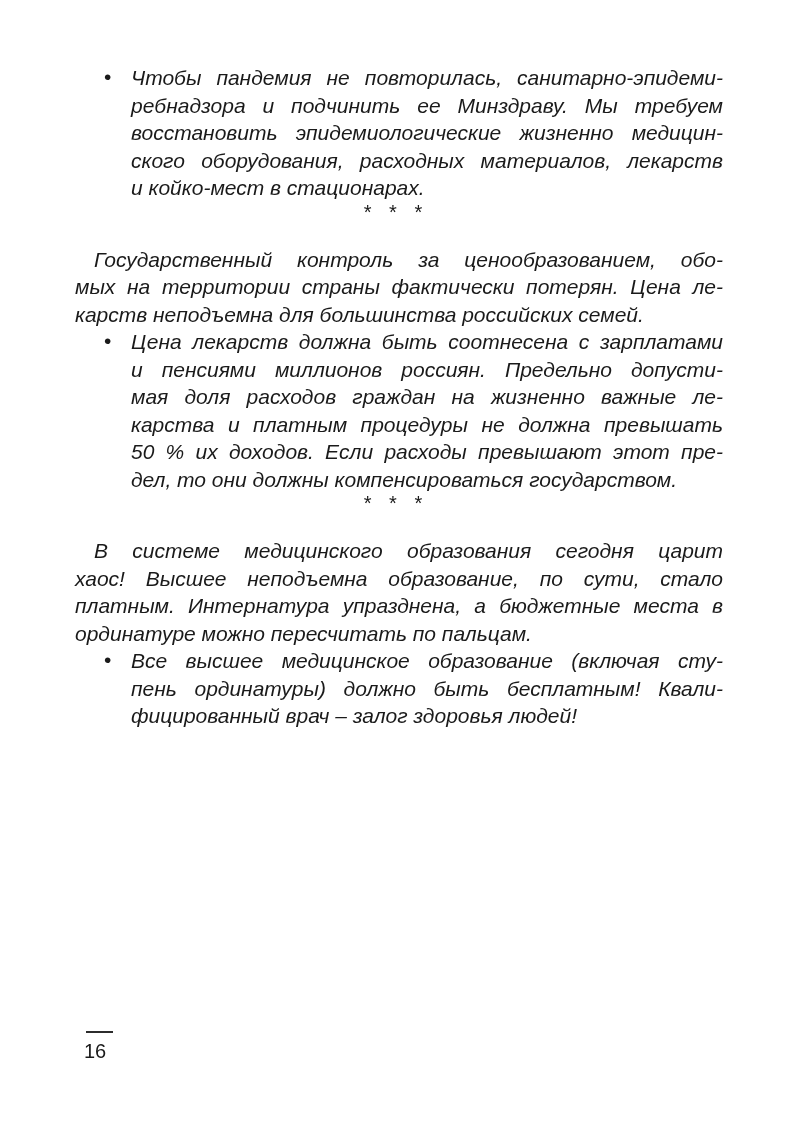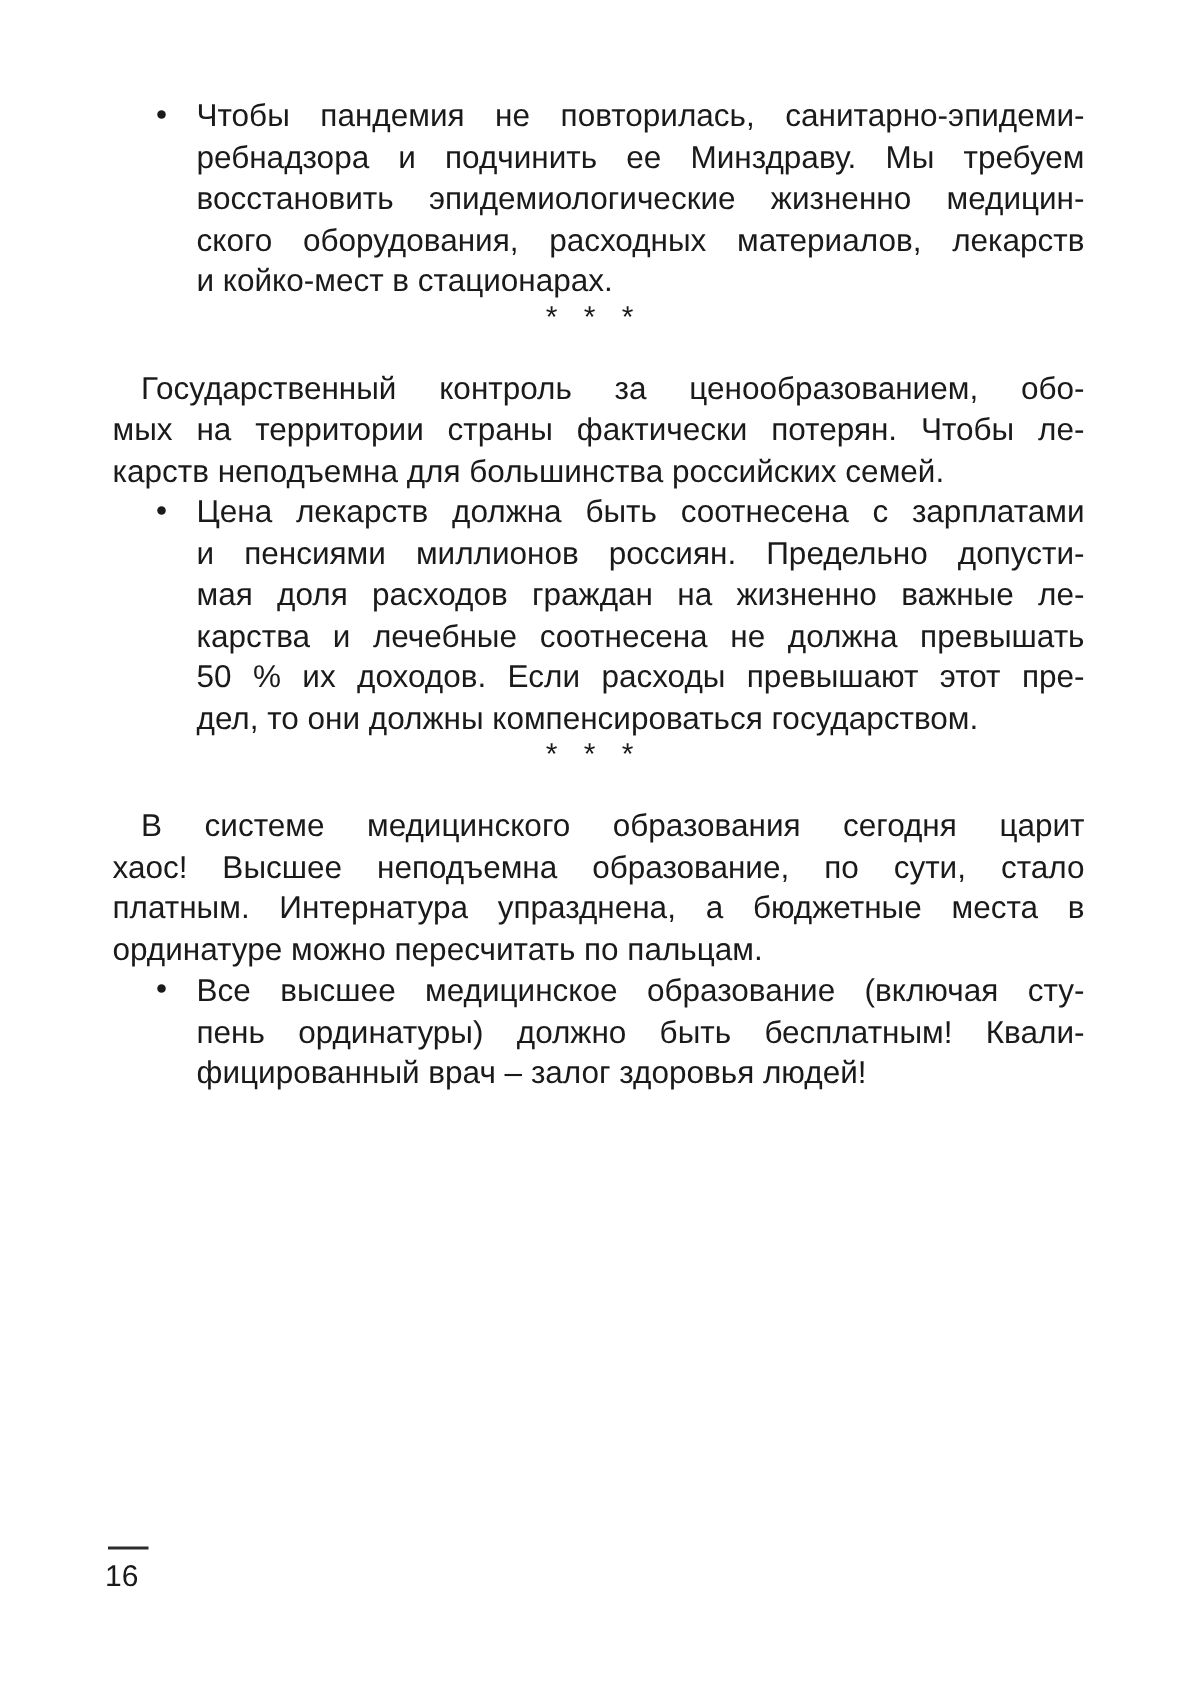--- a/index.html
+++ b/index.html
@@ -29,20 +29,21 @@
     line-height: 27.5px;
     font-weight: 400;
     -webkit-font-smoothing: antialiased;
   }
   .block { margin: 0; padding: 0; }
   
   .line {
     text-align: justify;
     text-align-last: justify;
     white-space: normal;
+    font-style: italic;
   }
   .line.last { text-align-last: left; }
   
   .block.paragraph .line:first-child { text-indent: 19px; margin-top: 20px; }
   
   .block.bullet {
     position: relative;
     margin-left: 56px;
   }
   .bullet-dot {
@@ -56,21 +57,21 @@
     text-align: center;
     letter-spacing: 6px;
     font-size: 20px;
     line-height: 27px;
     margin: -3px 0 7px 0;
     padding-right: 6px; 
   }
   
   .footer {
     position: absolute;
-    left: 70px;
+    left: 84px;
     top: 1031px;
   }
   .footer-rule {
     width: 27px;
     height: 2px;
     background: #2c2c2c;
     margin: 0 0 7px 2px;
   }
   .page-number {
     font-size: 20px;
@@ -92,32 +93,32 @@
           <div class="line">ского оборудования, расходных материалов, лекарств</div>
           <div class="line last">и койко-мест в стационарах.</div>
         </div>
   </div>
 
   <div class="block separator">* * *</div>
 
   <div class="block paragraph">
     <div class="lines">
           <div class="line">Государственный контроль за ценообразованием, обо-</div>
-          <div class="line">мых на территории страны фактически потерян. Чтобы ле-</div>
+          <div class="line">мых на территории страны фактически потерян. Цена ле-</div>
           <div class="line last">карств неподъемна для большинства российских семей.</div>
         </div>
   </div>
 
   <div class="block bullet">
     <span class="bullet-dot">•</span>
     <div class="lines">
           <div class="line">Цена лекарств должна быть соотнесена с зарплатами</div>
           <div class="line">и пенсиями миллионов россиян. Предельно допусти-</div>
           <div class="line">мая доля расходов граждан на жизненно важные ле-</div>
-          <div class="line">карства и лечебные соотнесена не должна превышать</div>
+          <div class="line">карства и платным процедуры не должна превышать</div>
           <div class="line">50 % их доходов. Если расходы превышают этот пре-</div>
           <div class="line last">дел, то они должны компенсироваться государством.</div>
         </div>
   </div>
 
   <div class="block separator">* * *</div>
 
   <div class="block paragraph">
     <div class="lines">
           <div class="line">В системе медицинского образования сегодня царит</div>

